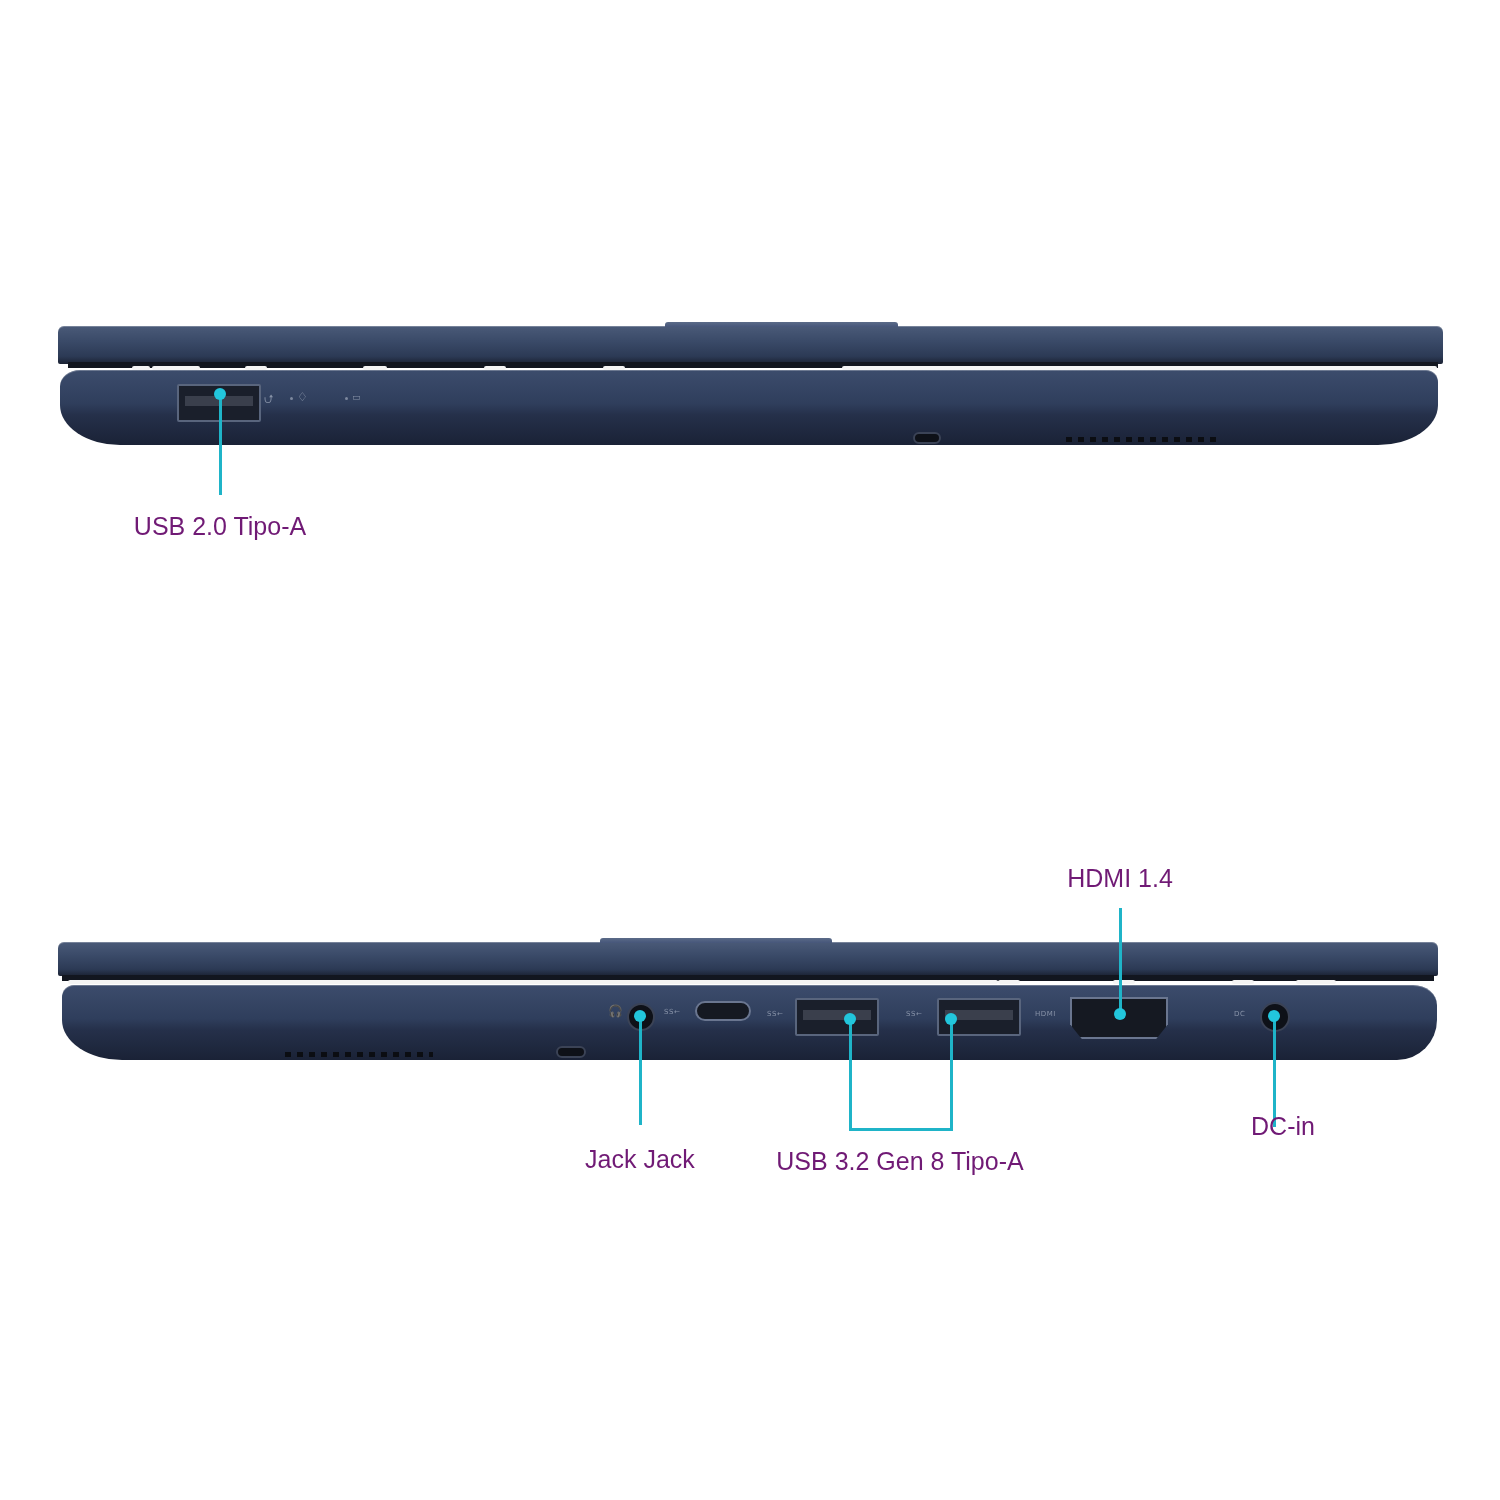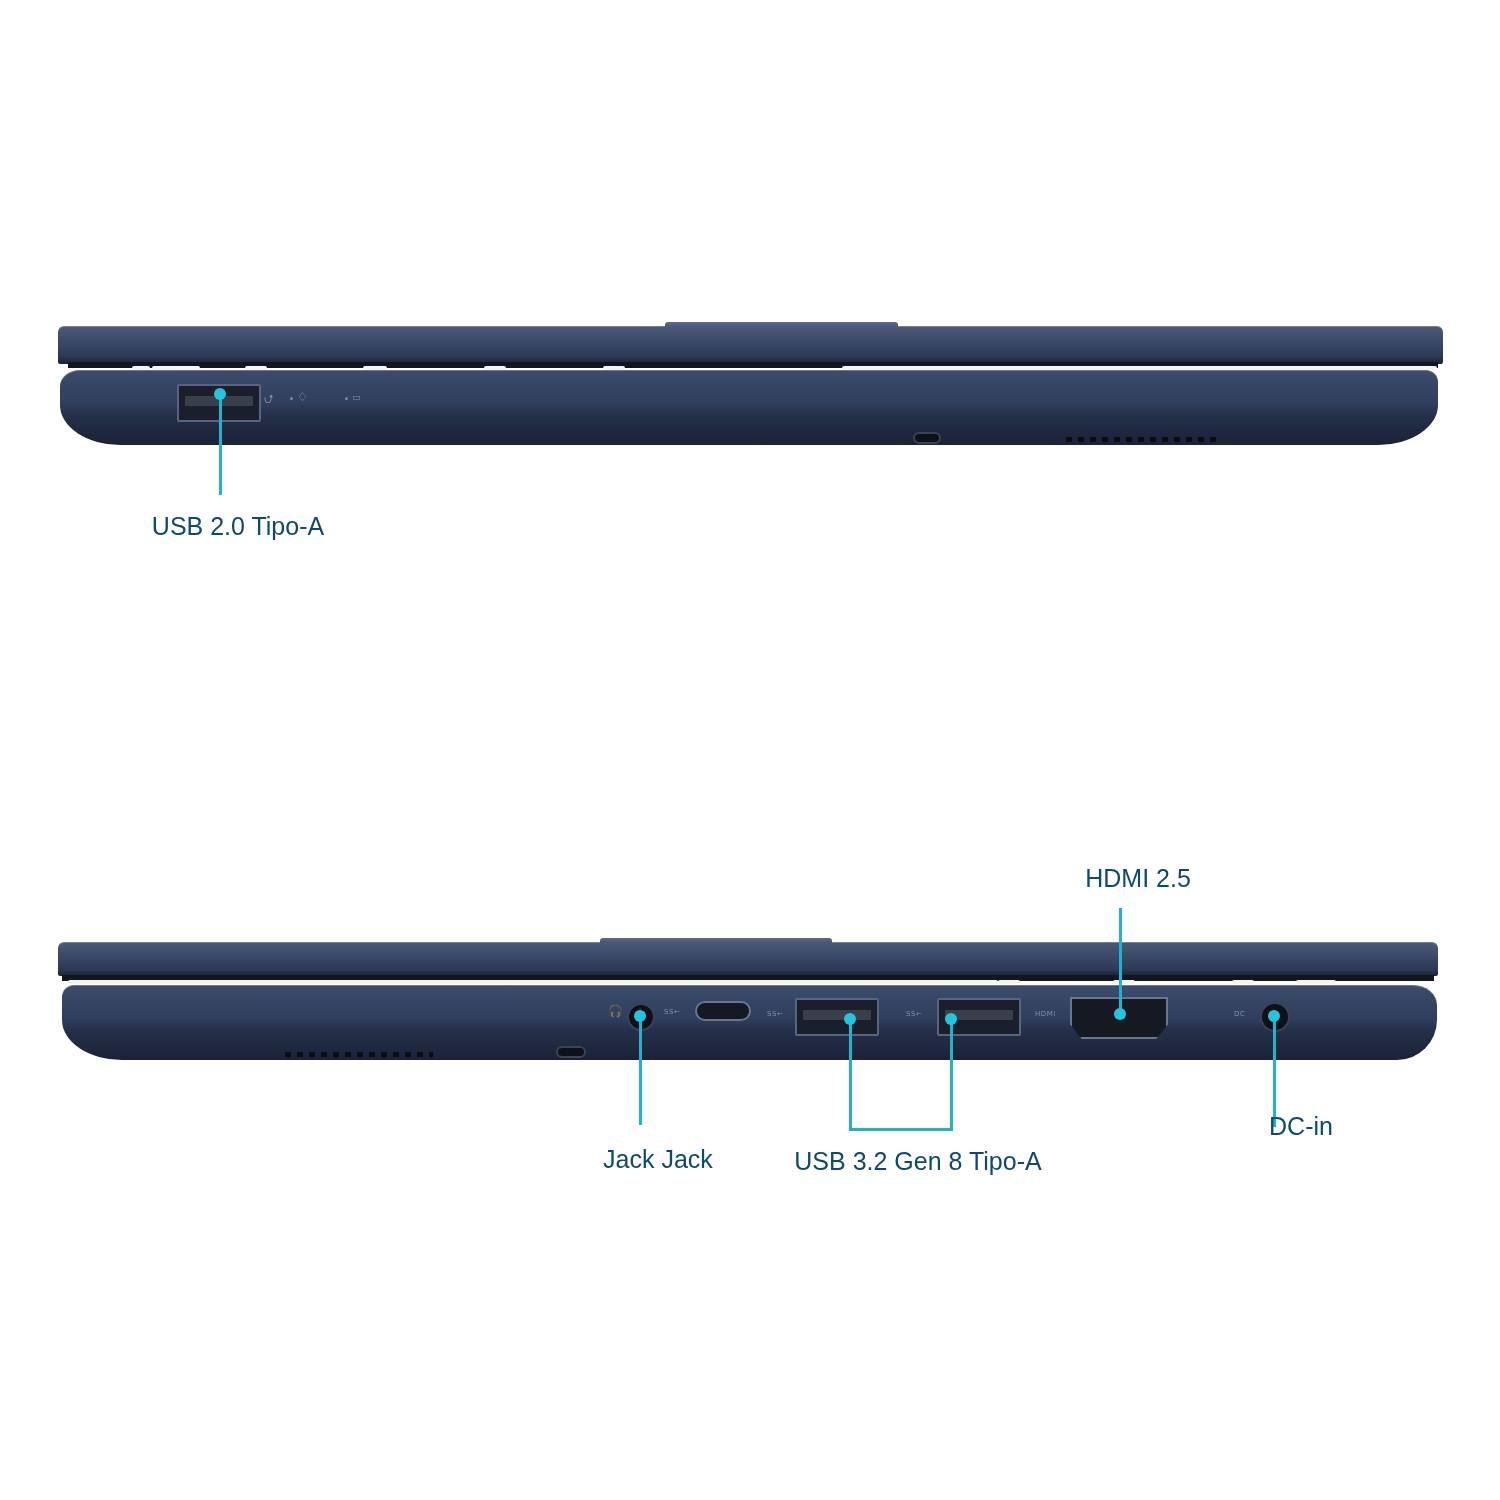--- a/index.html
+++ b/index.html
@@ -48,22 +48,22 @@
     position:absolute; height:5px;
     background:repeating-linear-gradient(90deg,#0b0d12 0 6px,transparent 6px 12px);
   }
   .led { position:absolute; width:3px; height:3px; border-radius:50%; background:#7d889e; }
   .tiny-label { position:absolute; font-size:7px; color:#8893a8; font-family:"DejaVu Sans", sans-serif; letter-spacing:0.5px; }
 
   
   .callout-line { position:absolute; background:#1fb4c8; }
   .callout-dot { position:absolute; width:12px; height:12px; border-radius:50%; background:#22c6dc; margin:-6px 0 0 -6px; }
   .label {
-    position:absolute; color:#0c4a6e; font-size:25px; font-family:"Liberation Sans", sans-serif;
-    white-space:nowrap; transform:translateX(-50%);margin-left:18px;
+    position:absolute; color:#701a75; font-size:25px; font-family:"Liberation Sans", sans-serif;
+    white-space:nowrap; transform:translateX(-50%);
   }
 </style>
 </head>
 <body>
 
 <div>
   <div class="lid" style="left:58px; top:326px; width:1385px; height:38px;"></div>
   <div class="lid-hump" style="left:665px; top:322px; width:233px;"></div>
   <div class="gap-strip" style="left:68px; top:362px; width:1370px;"></div>
   <div class="foot" style="left:132px; top:366px; width:18px;"></div>
@@ -120,20 +120,20 @@
   <div class="callout-dot" style="left:640px; top:1016px;"></div>
   <div class="label" style="left:640px; top:1145px;">Jack Jack</div>
 
   <div class="callout-line" style="left:849px; top:1018px; width:3px; height:112px;"></div>
   <div class="callout-line" style="left:950px; top:1018px; width:3px; height:112px;"></div>
   <div class="callout-line" style="left:849px; top:1128px; width:104px; height:3px;"></div>
   <div class="callout-dot" style="left:850px; top:1019px;"></div>
   <div class="callout-dot" style="left:951px; top:1019px;"></div>
   <div class="label" style="left:900px; top:1147px;">USB 3.2 Gen 8 Tipo-A</div>
 
-  <div class="label" style="left:1120px; top:864px;">HDMI 2.5</div>
+  <div class="label" style="left:1120px; top:864px;">HDMI 1.4</div>
   <div class="callout-line" style="left:1119px; top:908px; width:3px; height:106px;"></div>
   <div class="callout-dot" style="left:1120px; top:1014px;"></div>
 
   <div class="callout-line" style="left:1273px; top:1015px; width:3px; height:112px;"></div>
   <div class="callout-dot" style="left:1274px; top:1016px;"></div>
   <div class="label" style="left:1283px; top:1112px;">DC-in</div>
 </div>
 
 </body></html>

